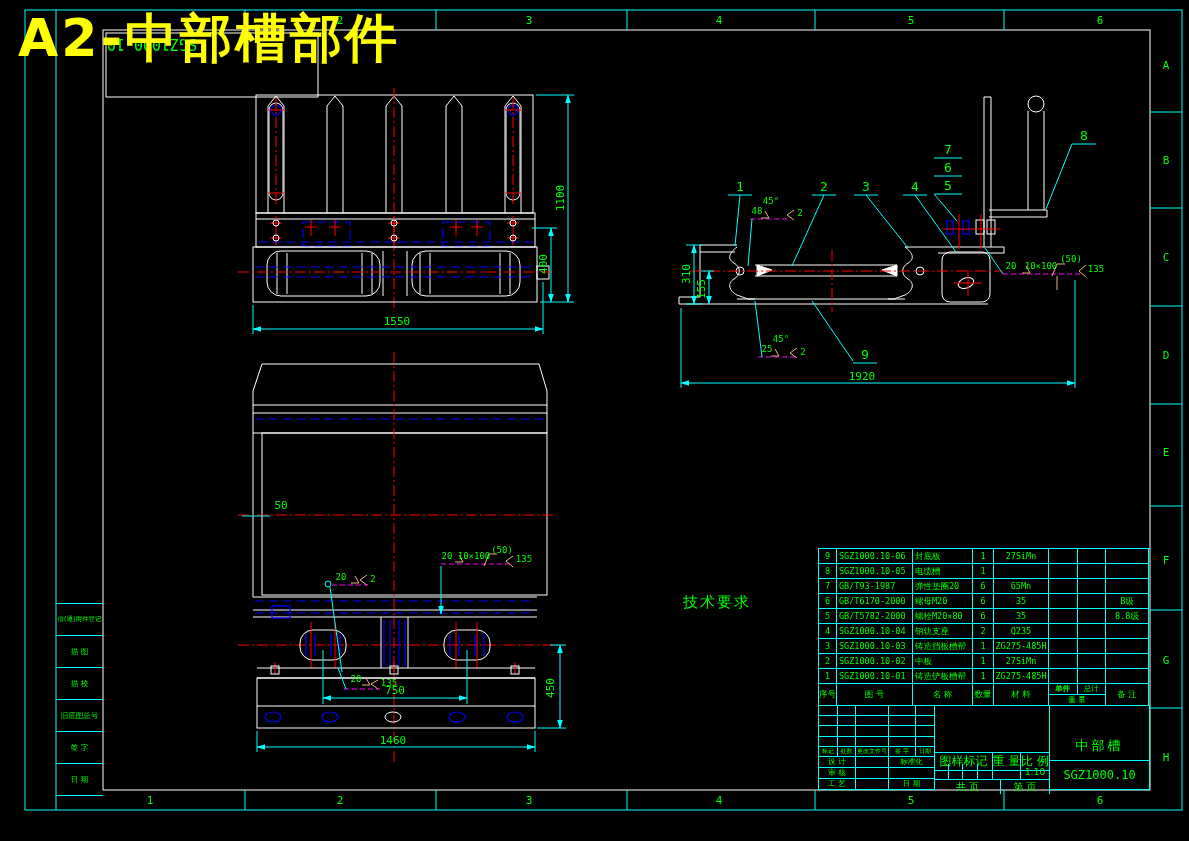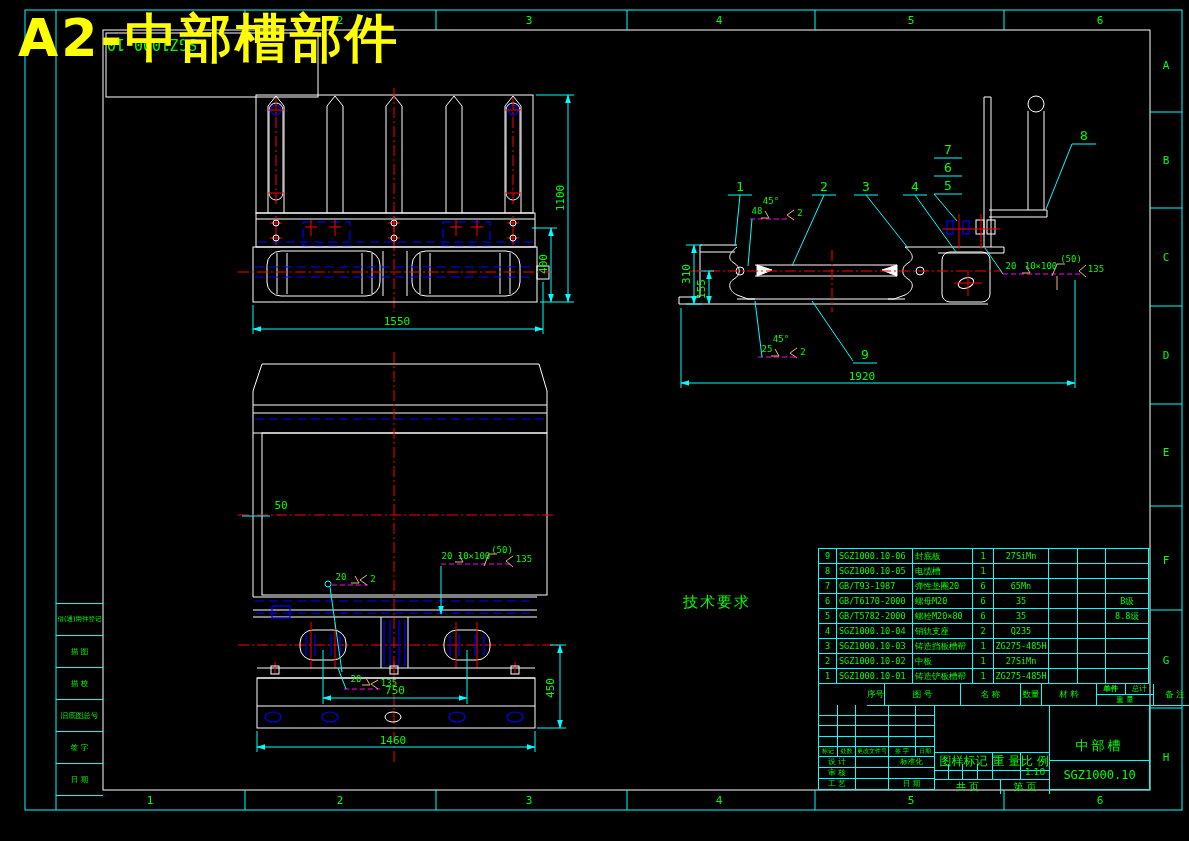--- a/index.html
+++ b/index.html
@@ -33,21 +33,21 @@
         justify-content:center;color:#00ff00;font-size:7.5px;white-space:nowrap;overflow:hidden;}
   .srow:first-child{font-size:6.5px;}
   
   #bom{left:818px;top:548px;width:332px;border-left:1px solid #00ffff;border-top:1px solid #00ffff;
        color:#00ff00;}
   .r{display:grid;grid-template-columns:18px 76px 60px 21px 55px 29px 28px 43px;height:15px;}
   .r>span{border-right:1px solid #00ffff;border-bottom:1px solid #00ffff;font-size:8.5px;
           line-height:14px;overflow:hidden;white-space:nowrap;text-align:center;
           font-family:"DejaVu Sans Mono",monospace;}
   .r>span.l{text-align:left;padding-left:2px;}
-  .bh{display:grid;grid-template-columns:18px 76px 60px 21px 55px 57px 43px;height:22px;margin-left:48px;}
+  .bh{display:grid;grid-template-columns:18px 76px 60px 21px 55px 57px 43px;height:22px;}
   .bh>div{border-right:1px solid #00ffff;border-bottom:1px solid #00ffff;font-size:8.5px;
           display:flex;align-items:center;justify-content:center;white-space:nowrap;overflow:hidden;}
   .wcell{display:flex;flex-direction:column;align-items:stretch !important;padding:0 !important;}
   .wtop{display:flex;height:11px;border-bottom:1px solid #00ffff;}
   .wtop span{flex:1;font-size:7.5px;display:flex;align-items:center;justify-content:center;}
   .wtop span:first-child{border-right:1px solid #00ffff;font-weight:bold;}
   .wbot{height:10px;font-size:7.5px;display:flex;align-items:center;justify-content:center;}
   
   #tblock{left:818px;top:705px;width:332px;height:85px;display:flex;color:#00ff00;
           border-left:1px solid #00ffff;}

